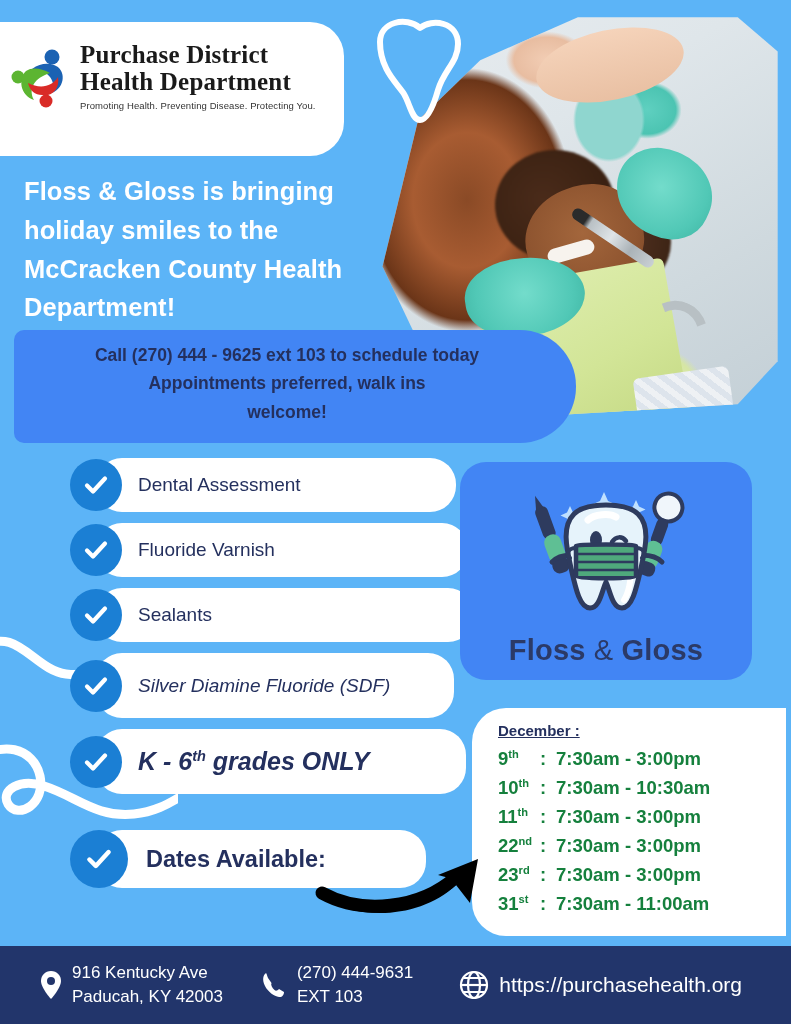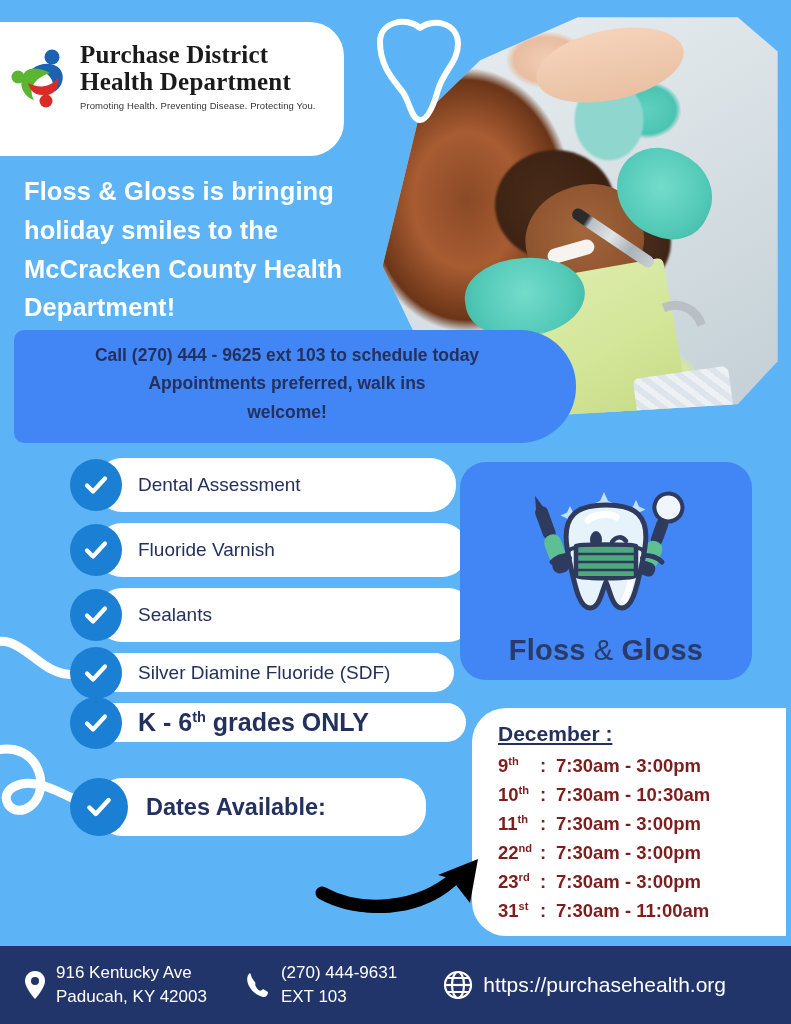--- a/index.html
+++ b/index.html
@@ -126,21 +126,21 @@
     position:absolute; left:14px; top:330px; width:562px; height:113px;
     background:#4285f4; border-radius:10px 56px 56px 10px;
     z-index:6; color:#24305e; text-align:center;
     font-weight:bold; font-size:17.5px; line-height:1.62;
     padding:11px 30px 0 14px;
   }
 
   
   .checklist{ position:absolute; left:70px; top:458px; z-index:6; }
   .chk-row{ position:relative; height:54px; margin-bottom:11px; display:flex; align-items:center; }
-  .chk-row.tall{ height:39px; }
+  .chk-row.tall{ height:65px;font-style:italic; }
   .chk-pill{
     position:absolute; left:26px; top:0; height:100%;
     background:#ffffff; border-radius:26px;
   }
   .chk-circle{
     position:relative; z-index:2; width:52px; height:52px; flex:none;
     background:#1b7fd4; border-radius:50%;
     display:flex; align-items:center; justify-content:center;
   }
   .chk-label{
@@ -175,37 +175,37 @@
   }
   .fg-title .amp{ font-weight:normal; }
 
   
   .dates-card{
     position:absolute; left:472px; top:708px; width:314px; height:228px;
     background:#ffffff; border-radius:34px 0 0 34px; z-index:6;
     padding:14px 0 0 26px;
   }
   .dates-head{
-    color:#24305e; font-weight:bold; font-size:21px;
+    color:#24305e; font-weight:bold; font-size:15px;
     text-decoration:underline; margin-bottom:5px;
   }
-  .date-line{ display:flex; align-items:baseline; color:#7f1d1d; font-weight:bold; font-size:18.5px; line-height:1.57; }
+  .date-line{ display:flex; align-items:baseline; color:#15803d; font-weight:bold; font-size:18.5px; line-height:1.57; }
   .d-day{ width:42px; flex:none; }
   .d-day sup{ font-size:.6em; vertical-align:super; }
   .d-colon{ width:16px; flex:none; }
   .d-time{ }
 
   
   .arrow{ position:absolute; left:310px; top:845px; z-index:7; }
 
   
   .footer{
     position:absolute; left:0; top:946px; width:791px; height:78px;
     background:#22356b; z-index:8;
-    display:flex; align-items:center; color:#ffffff;
+    display:flex; align-items:center; color:#ffffff;padding-left:16px;
   }
   .f-item{ display:flex; align-items:center; gap:10px; }
   .f-a{ margin-left:24px; }
   .f-b{ margin-left:38px; }
   .f-c{ margin-left:46px; }
   .f-lines{ display:flex; flex-direction:column; font-size:17px; line-height:1.42; }
   .f-one{ font-size:21px; }
 </style>
 </head>
 <body>

